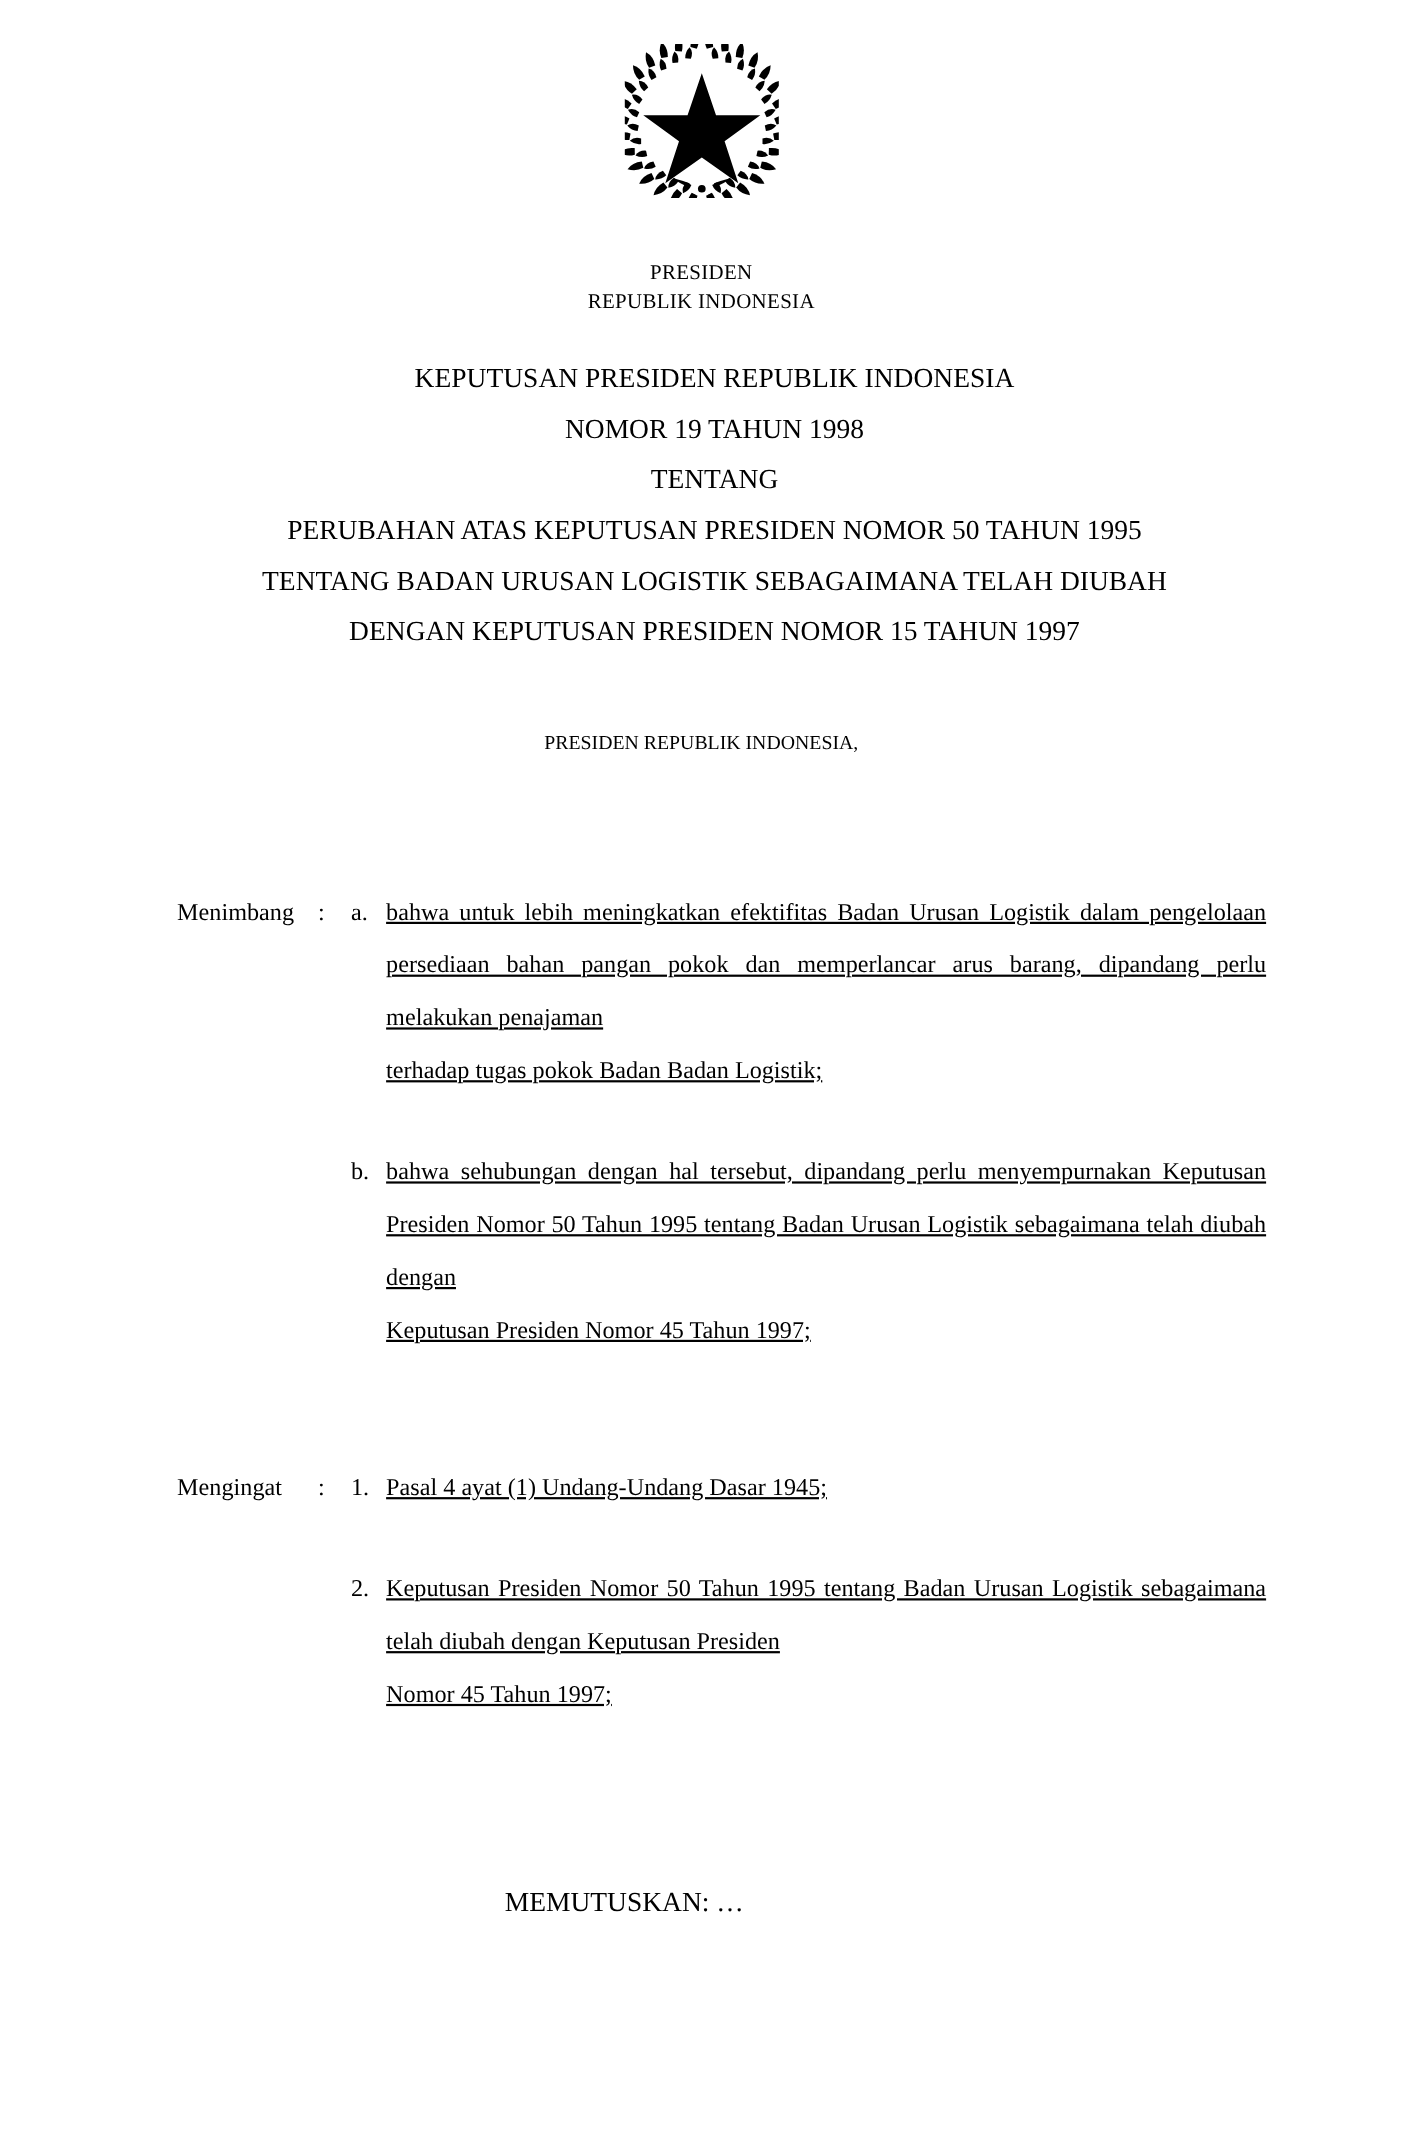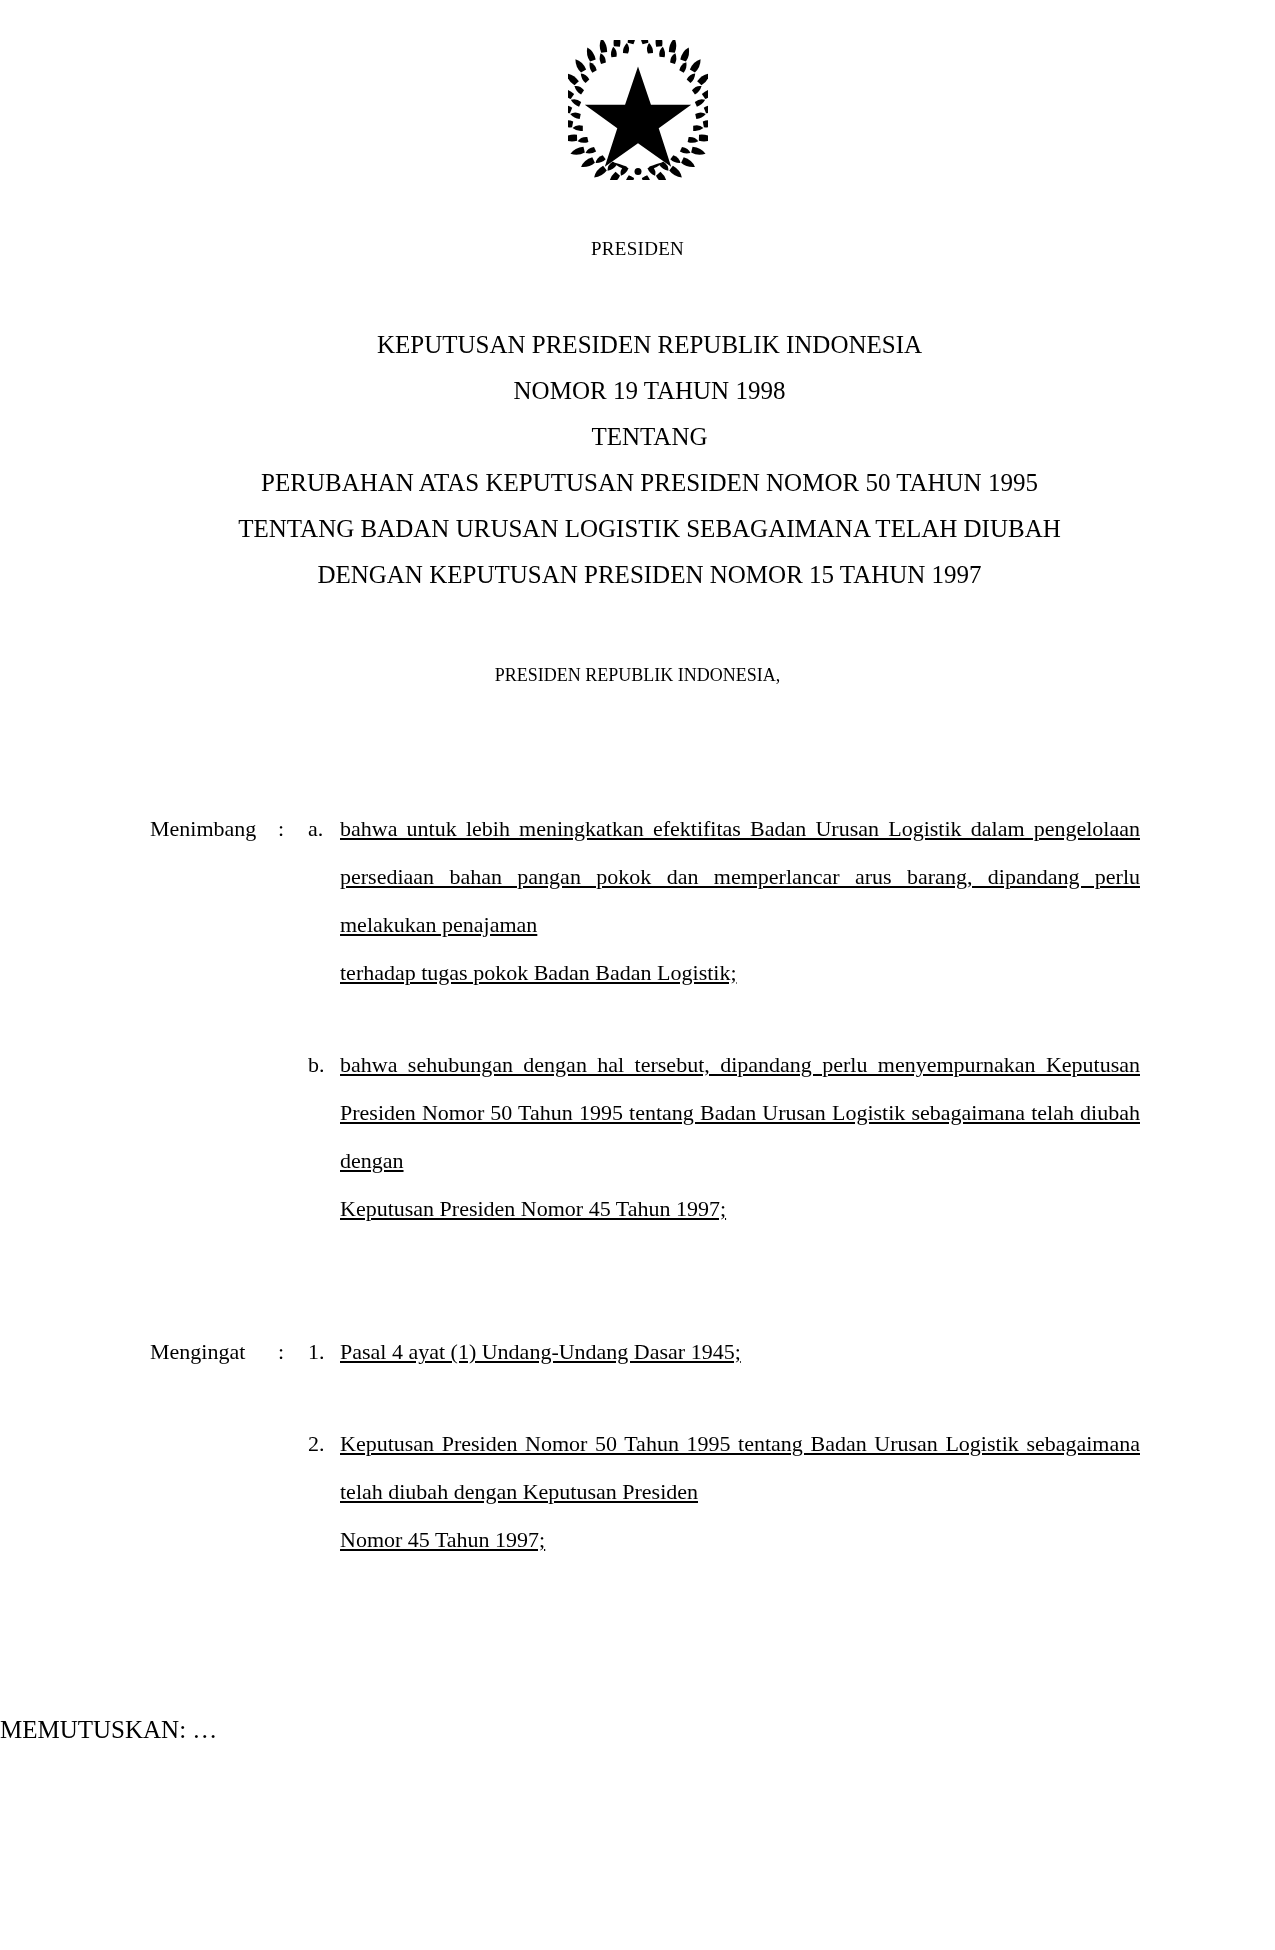--- a/index.html
+++ b/index.html
@@ -66,21 +66,21 @@
     left: 0;
     width: 100%;
     text-align: center;
     font-size: 18px;
     line-height: 34px;
   }
 
   
   .body-section {
     position: absolute;
-    left: 150px;
+    left: 161px;
     width: 990px;
   }
   #menimbang-section { top: 805px; }
   #mengingat-section { top: 1328px; }
 
   .clause-row {
     display: flex;
     align-items: flex-start;
     font-size: 22px;
     line-height: 48px;
@@ -113,21 +113,21 @@
   .text-cell > p.last-line {
     text-align: left;
   }
 
   
   .footer-note {
     position: absolute;
     top: 1713px;
     left: 0;
     width: 1135px;
-    text-align: left;
+    text-align: center;
     font-size: 25px;
     line-height: 34px;
   }
 </style>
 </head>
 <body>
 
 <div class="page">
 
   <div class="emblem-wrap">
@@ -325,20 +325,21 @@
         <path d="M84,186 q-12,-4 -22,-12 q12,3 22,7 z"></path>
         <path d="M116,186 q12,-4 22,-12 q-12,3 -22,7 z"></path>
         <path d="M92,196 q-4,6 -10,9 q2,-7 6,-11 z"></path>
         <path d="M108,196 q4,6 10,9 q-2,-7 -6,-11 z"></path>
       </g>
     </svg>
   </div>
 
   <div class="header-caption">
     <div>PRESIDEN</div>
+    <div>REPUBLIK INDONESIA</div>
   </div>
 
   <div class="title-block">
     <div class="tline">KEPUTUSAN PRESIDEN REPUBLIK INDONESIA</div>
     <div class="tline">NOMOR 19 TAHUN 1998</div>
     <div class="tline">TENTANG</div>
     <div class="tline">PERUBAHAN ATAS KEPUTUSAN PRESIDEN NOMOR 50 TAHUN 1995</div>
     <div class="tline">TENTANG BADAN URUSAN LOGISTIK SEBAGAIMANA TELAH DIUBAH</div>
     <div class="tline">DENGAN KEPUTUSAN PRESIDEN NOMOR 15 TAHUN 1997</div>
   </div>

